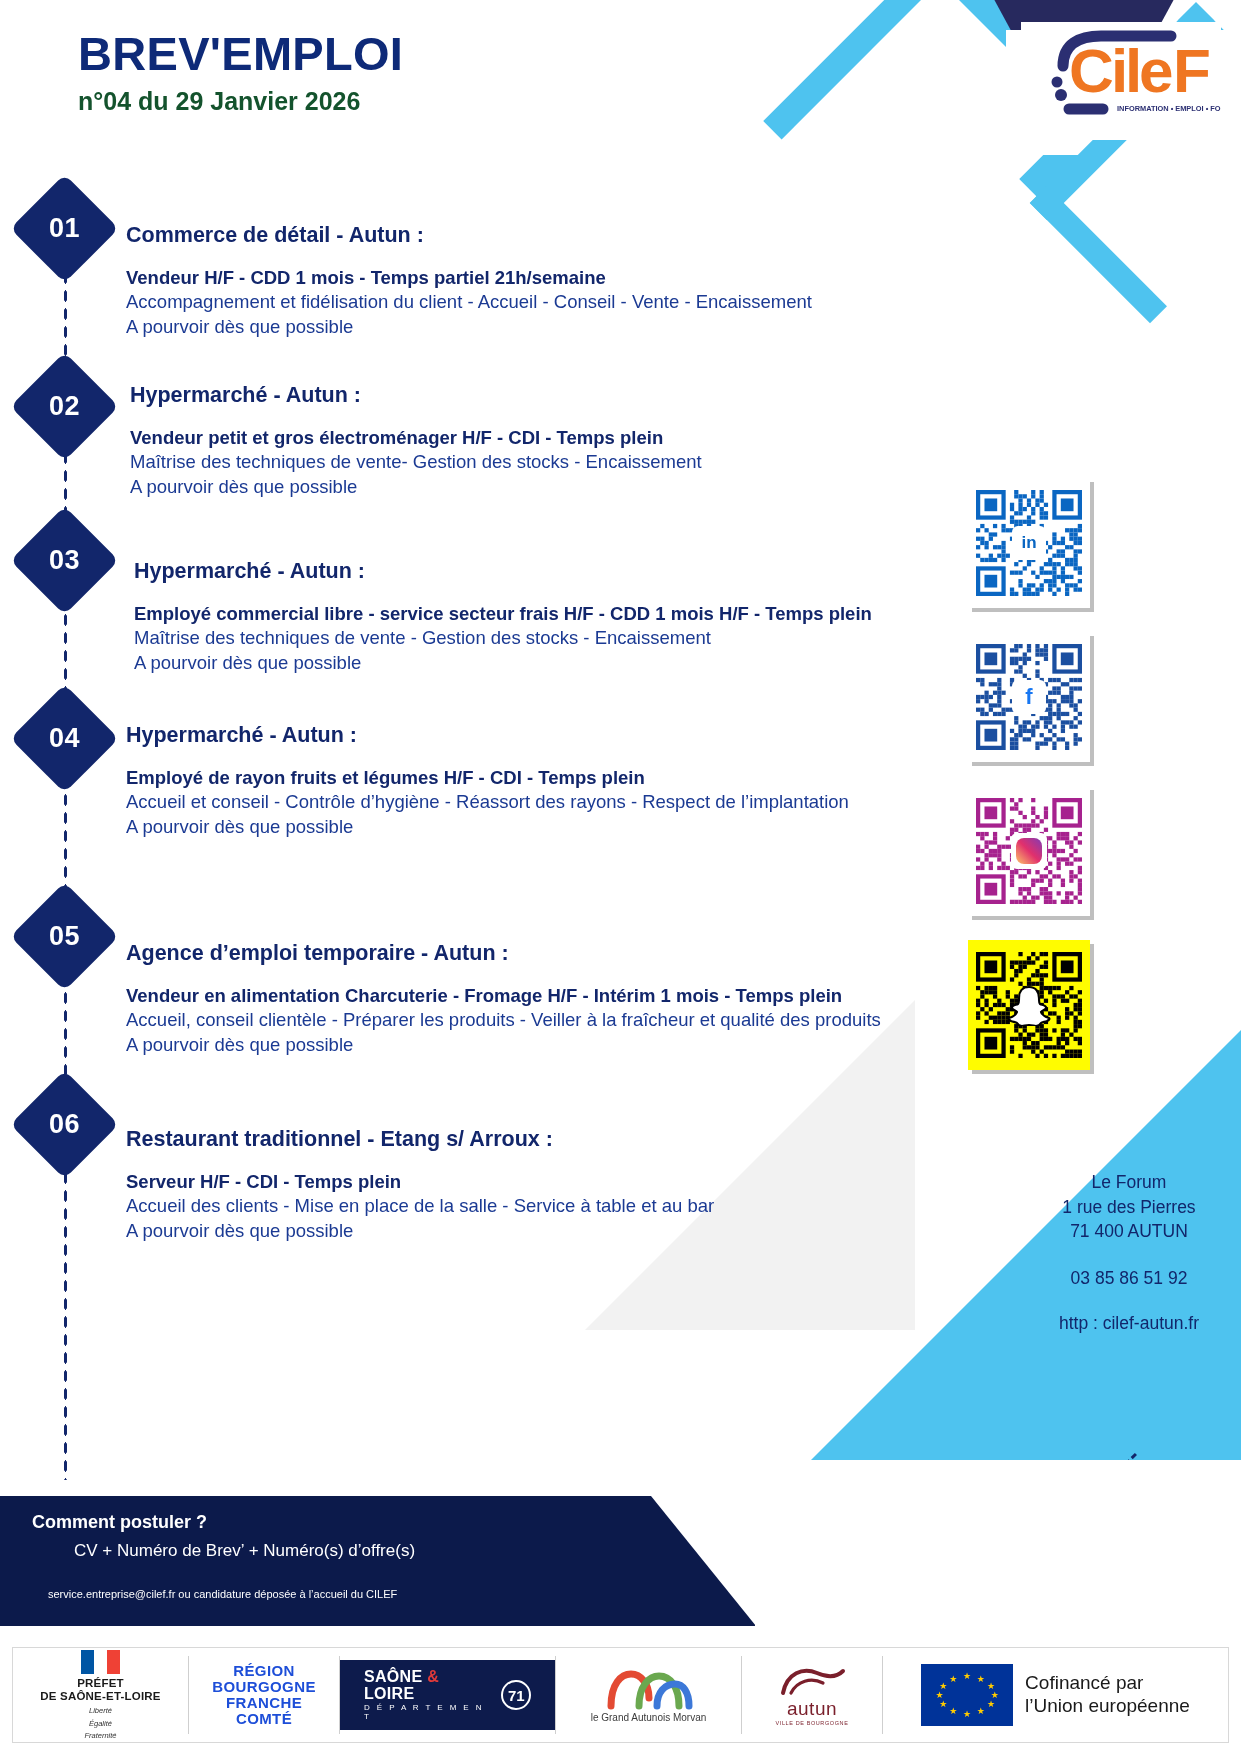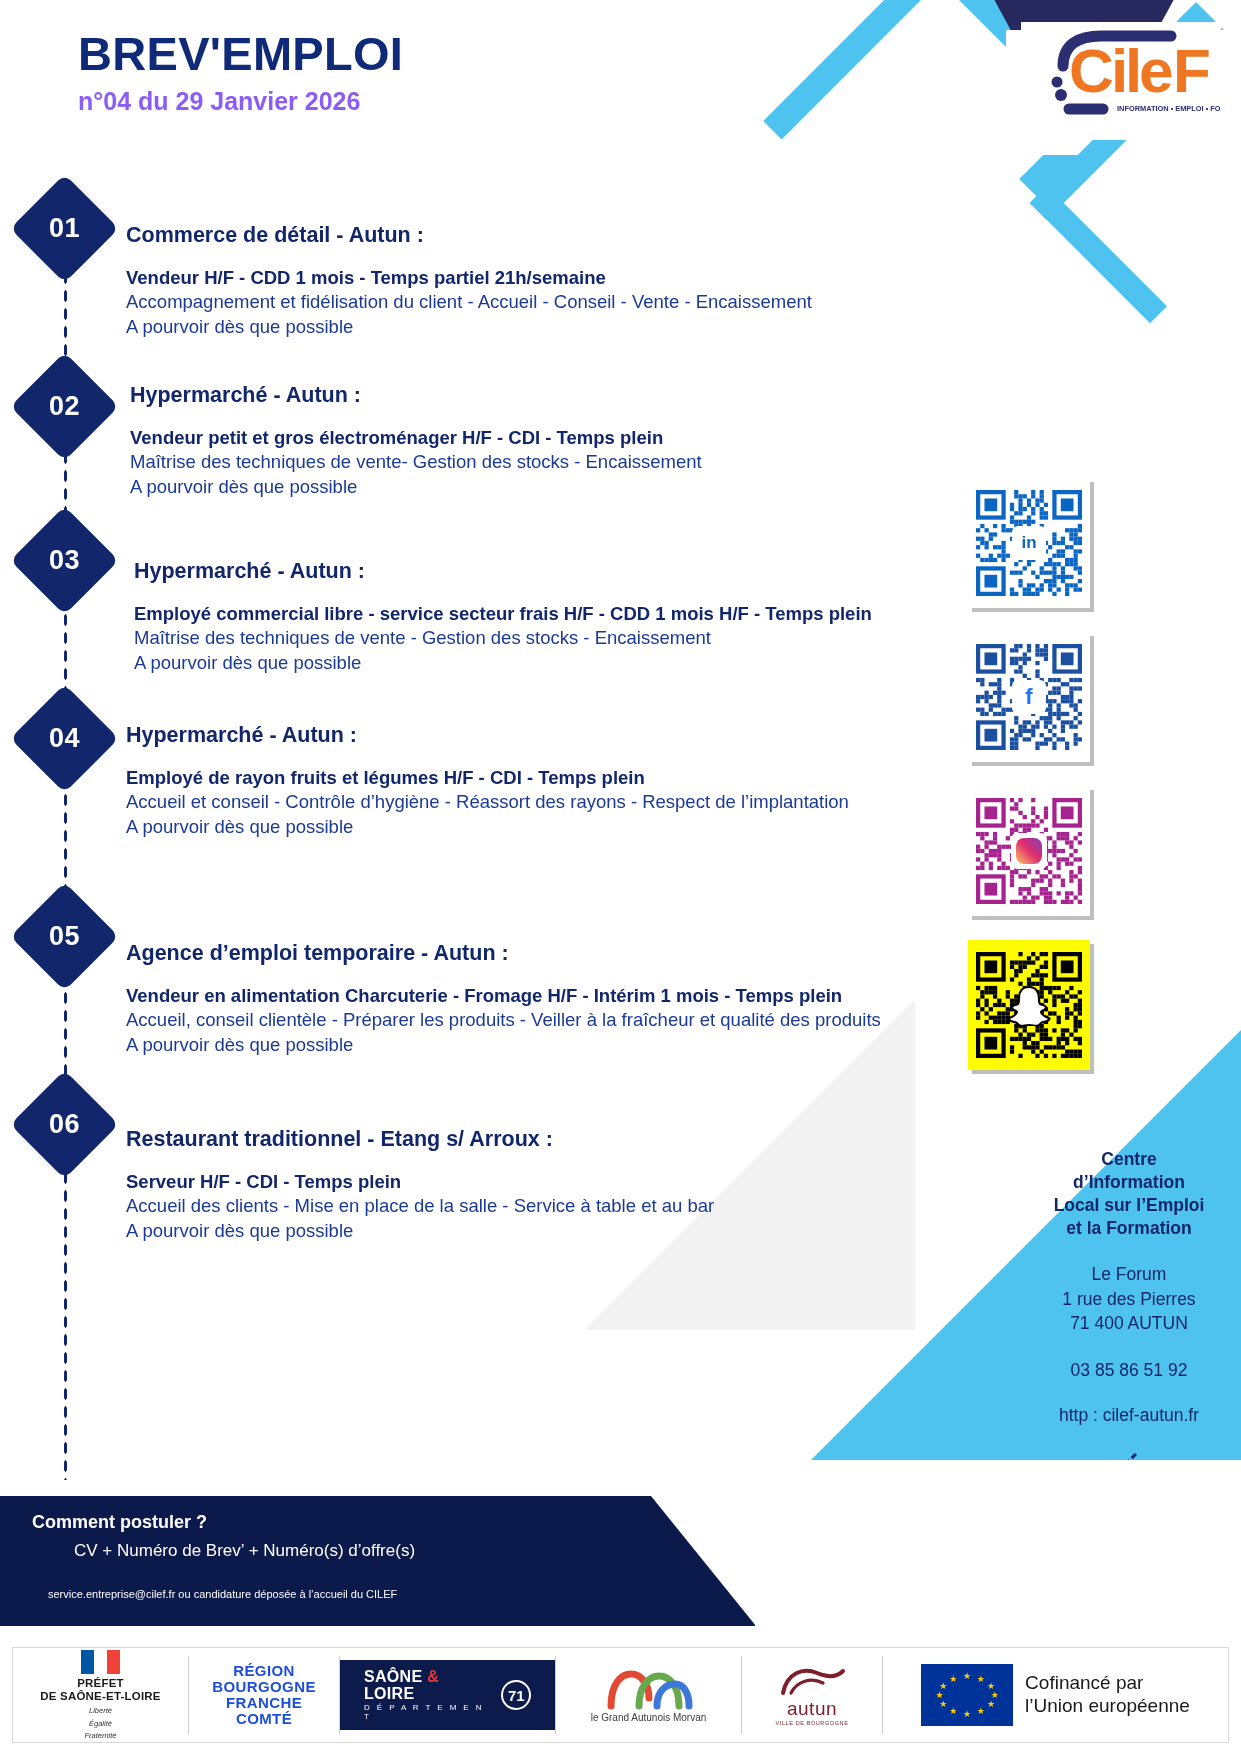--- a/index.html
+++ b/index.html
@@ -53,21 +53,21 @@
     transform: rotate(45deg);
   }
 
   
   .header { position: absolute; top: 26px; left: 78px; }
   .title {
     font-size: 47px; font-weight: 700; letter-spacing: .3px;
     color: #0e2a78;
   }
   .subtitle {
-    font-size: 25px; font-weight: 700; color: #8b5cf6;
+    font-size: 25px; font-weight: 700; color: #14532d;
     margin-top: 6px;
   }
 
   
   .logo-box {
     position: absolute; top: 22px; right: 20px;
     width: 200px; height: 118px;
     background: #ffffff;
   }
   .logo-svg { position: absolute; top: 0; left: 0; }
@@ -1186,26 +1186,20 @@
       </svg>
     </div>
   </div>
 
   <div class="cyan-panel">
     <div class="cyan-tri"></div>
     <div class="dash-diag"></div>
   </div>
 
   <div class="contact">
-    <div class="contact-title">
-      <div>Centre</div>
-      <div>d’Information</div>
-      <div>Local sur l’Emploi</div>
-      <div>et la Formation</div>
-    </div>
     <div class="contact-addr">
       <div>Le Forum</div>
       <div>1 rue des Pierres</div>
       <div>71 400 AUTUN</div>
     </div>
     <div class="contact-phone">03 85 86 51 92</div>
     <div class="contact-web">http : cilef-autun.fr</div>
   </div>
 
   <div class="apply">

